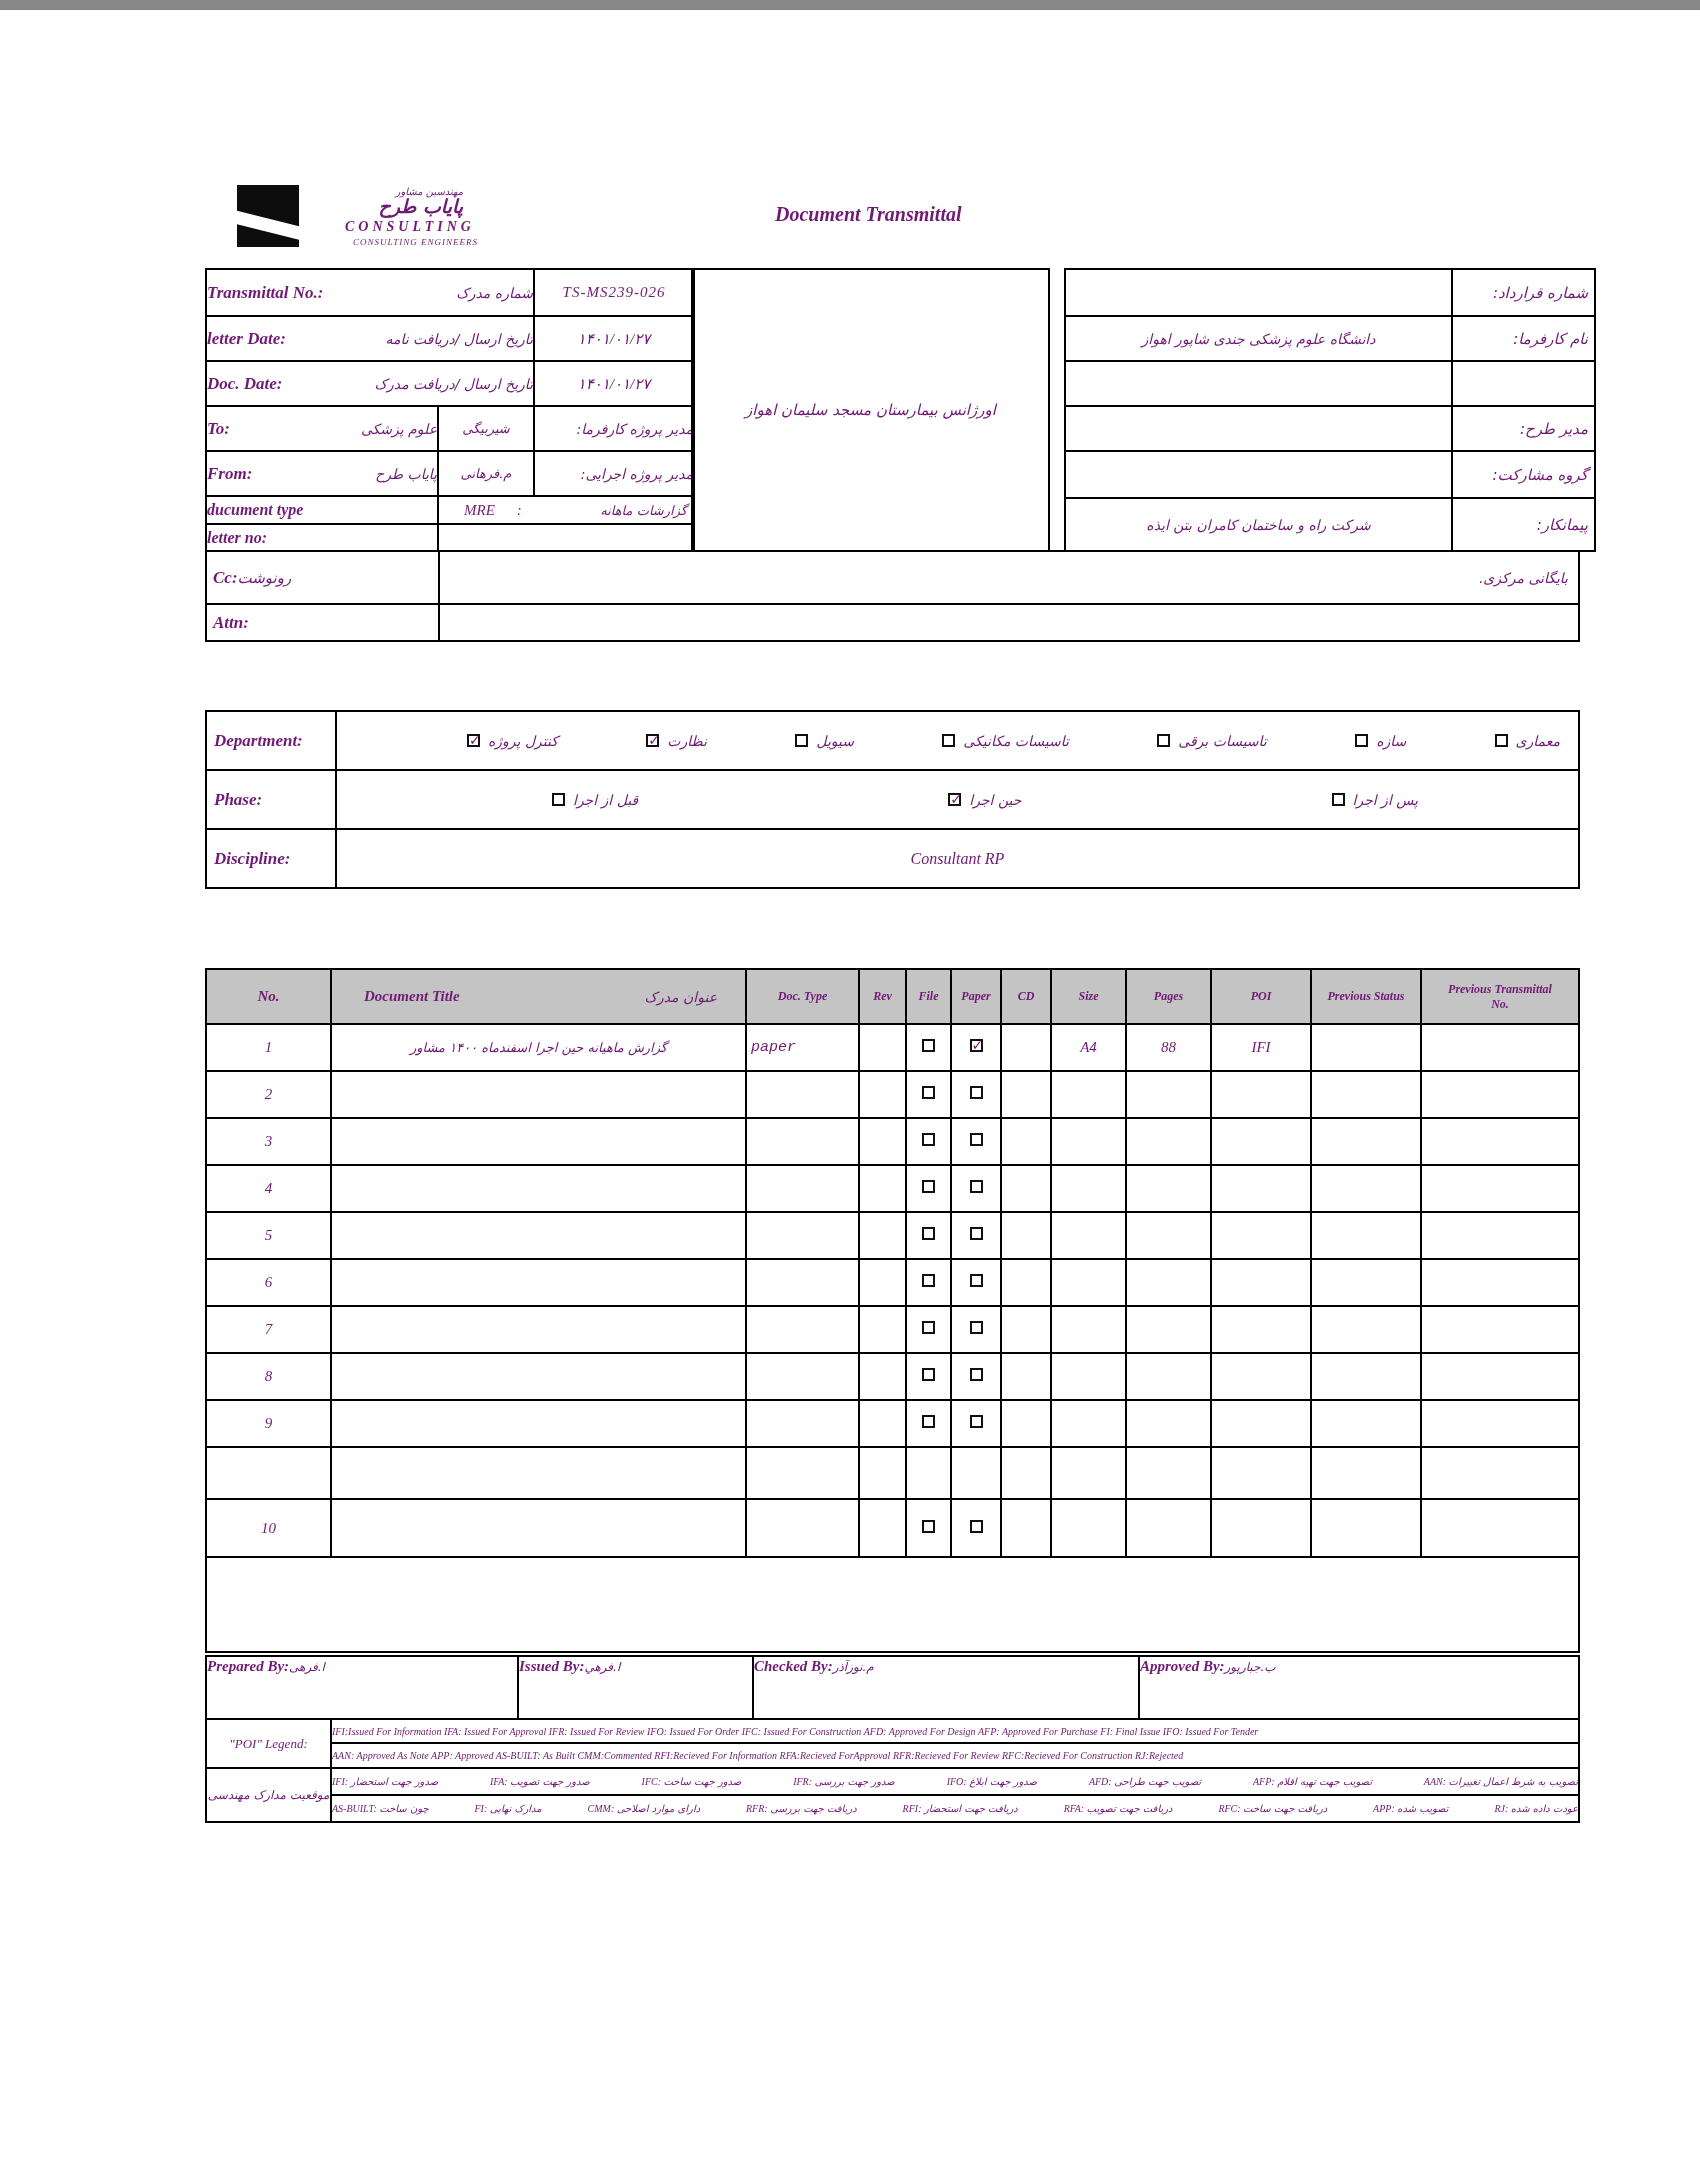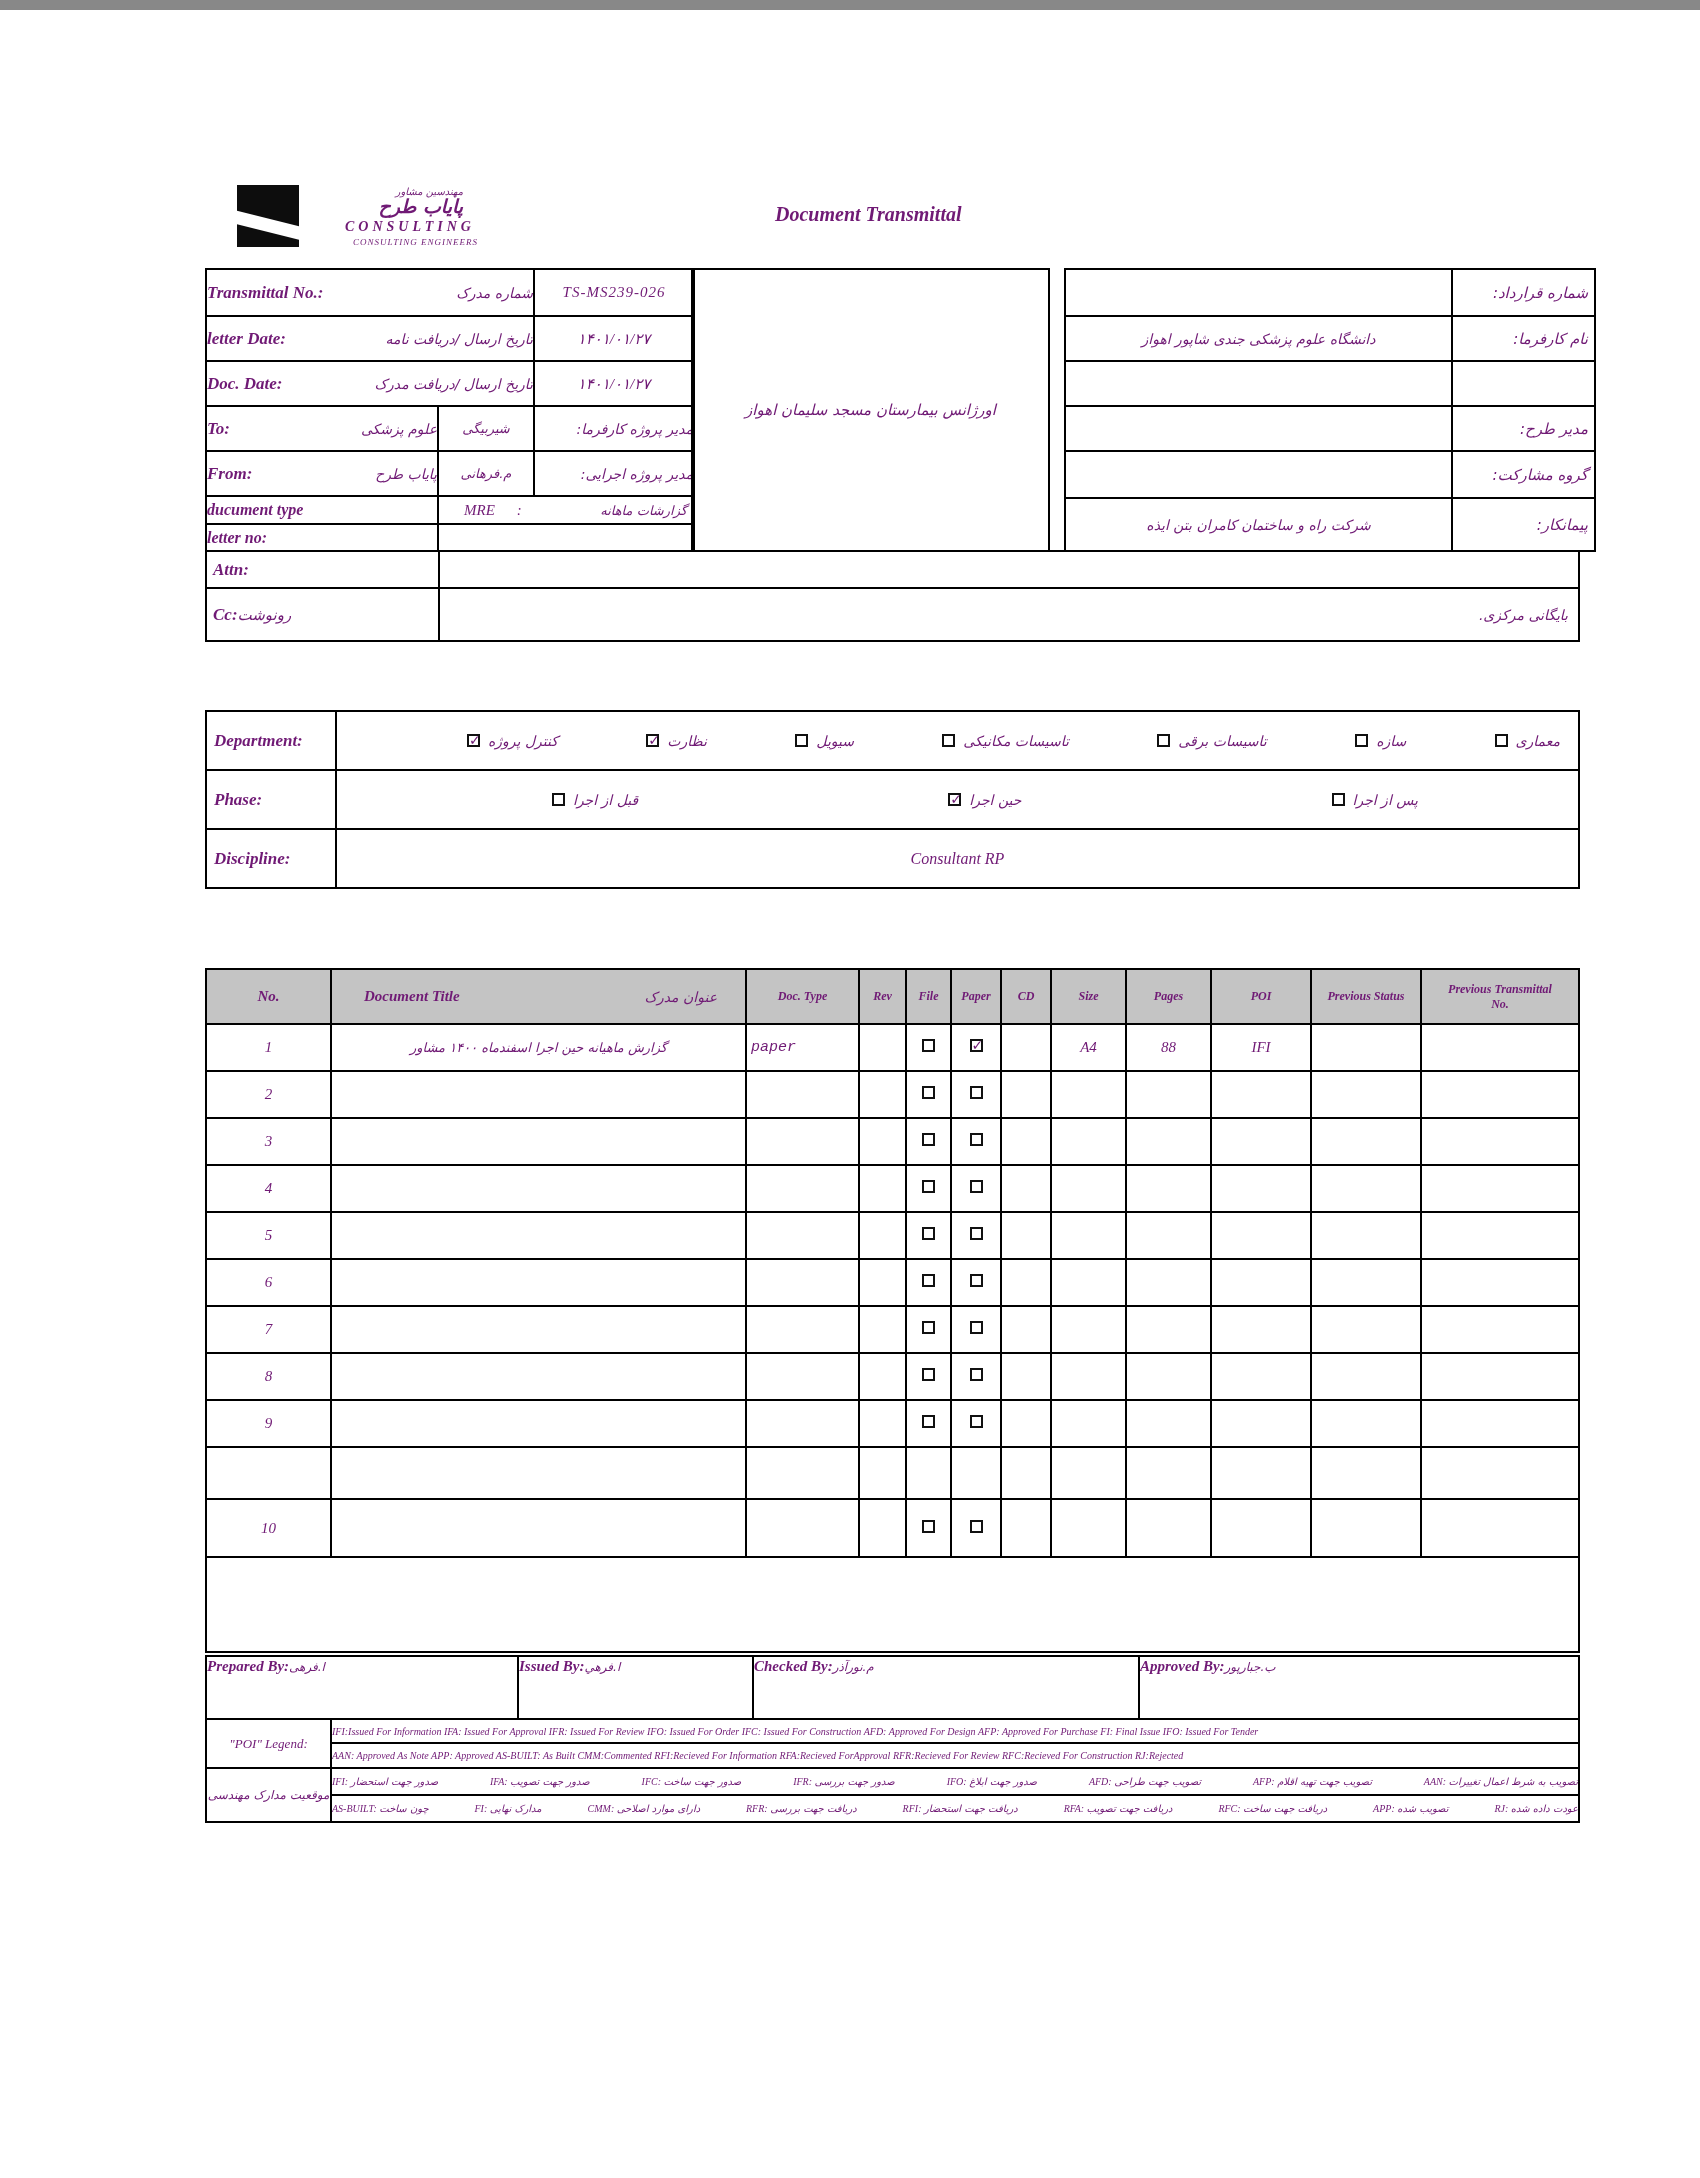--- a/index.html
+++ b/index.html
@@ -221,31 +221,31 @@
         </tr>
       </tbody>
   </table>
 
   <table class="tbl attn-tbl">
     <colgroup>
         <col style="width:233px">
         <col style="width:1140px">
       </colgroup>
     <tbody>
-        <tr style="height:37px">
+        <tr style="height:53px">
+      <td class="alab">
+        <span class="en-label">Cc:</span><span class="fa cc-fa">رونوشت</span>
+      </td>
+      <td class="cc-val fa">بایگانی مرکزی.</td>
+    </tr>
+    <tr style="height:37px">
       <td class="alab">
         <span class="en-label">Attn:</span>
       </td>
       <td></td>
-    </tr>
-    <tr style="height:53px">
-      <td class="alab">
-        <span class="en-label">Cc:</span><span class="fa cc-fa">رونوشت</span>
-      </td>
-      <td class="cc-val fa">بایگانی مرکزی.</td>
     </tr>
   </tbody>
     </table>
 
   <table class="tbl class-tbl">
     <colgroup>
         <col style="width:130px">
         <col style="width:1243px">
       </colgroup>
     <tbody>

